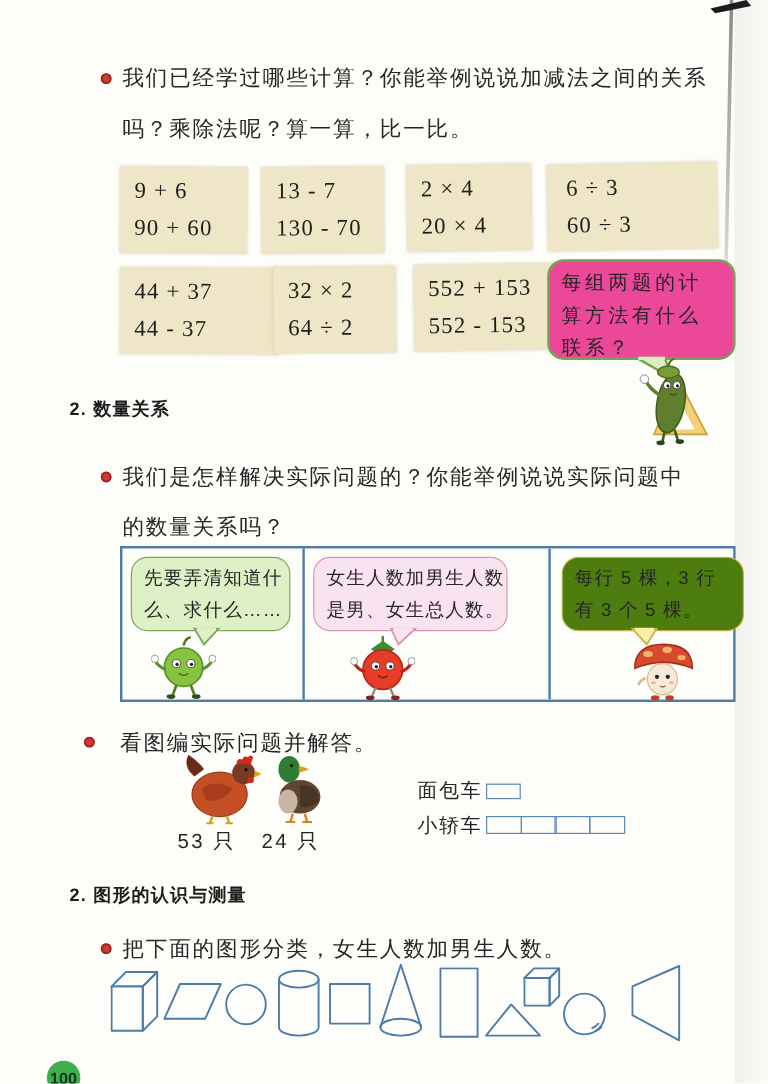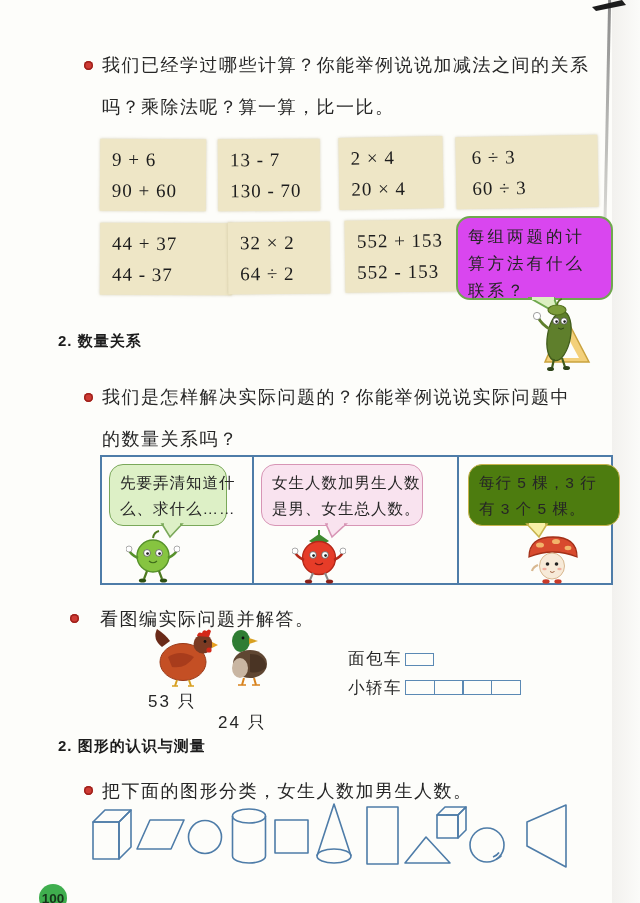--- a/index.html
+++ b/index.html
@@ -16,21 +16,21 @@
   .dot { width:9px; height:9px; border-radius:50%; background:#cf3b34; box-shadow:inset 0 0 0 1.5px #9e221c; }
   .heading { font-size:15px; font-weight:bold; letter-spacing:1px; color:#1c1c1c; }
 
   
   .card { background:#eee6c6; padding:5px 12px; box-shadow:0 0 3px rgba(180,170,130,.55); }
   .card div { font-family:"Liberation Serif", serif; font-size:19px; line-height:31px; color:#1d1d1d; letter-spacing:1px; white-space:nowrap; }
 
   
   .bubble { border-radius:14px; padding:5px 10px; }
   .bubble div { white-space:nowrap; }
-  .bub-green  { background:#d946ef; border:2px solid #6fa84e; }
+  .bub-green  { background:#ec4899; border:2px solid #6fa84e; }
   .bub-green2 { background:#ddf0c6; border:1.6px solid #7aa85a; }
   .bub-pink   { background:#f9e3ef; border:1.6px solid #d795b5; }
   .bub-yellow { background:#4d7c0f; border:1.6px solid #c8b44e; }
   .bubtxt-lg div { font-size:16.5px; letter-spacing:3px; line-height:27px; color:#262626; }
   .bubtxt-sm div { font-size:15.5px; letter-spacing:1px; line-height:26px; color:#262626; }
 
   
   .panel-box { left:100px; top:455px; width:513px; height:130px; border:2px solid #4e7ca8; display:flex; background:#fdfdfa; }
   .panel { position:relative; height:100%; }
   .panel + .panel { border-left:2px solid #4e7ca8; }
@@ -126,21 +126,21 @@
 
 <div class="abs dot" style="left:84px; top:393px;"></div>
 <div class="abs para" style="left:102px; top:376px; width:520px;">
   <div>我们是怎样解决实际问题的？你能举例说说实际问题中</div>
   <div>的数量关系吗？</div>
 </div>
 
 <div class="abs panel-box">
 
   <div class="panel" style="width:150px;">
-    <div class="bubble bub-green2 bubtxt-sm abs" style="left:7px; top:7px; width:118px; height:62px;">
+    <div class="bubble bub-green2 bubtxt-sm abs" style="left:7px; top:7px; width:133px; height:62px;">
       <div>先要弄清知道什</div>
       <div>么、求什么……</div>
     </div>
     <svg class="abs" style="left:58px; top:66px;" width="26" height="16">
       <polygon points="2,1 22,1 10,14" fill="#ddf0c6" stroke="#7aa85a" stroke-width="1.6"></polygon>
       <rect x="4" y="0" width="16" height="2.5" fill="#ddf0c6"></rect>
     </svg>
     <svg class="abs" style="left:24px; top:72px;" width="54" height="56">
       <path d="M27 9 Q28 3 33 2" stroke="#4e7a20" stroke-width="2" fill="none"></path>
       <circle cx="27" cy="27" r="16" fill="#86c440" stroke="#56912a" stroke-width="1.4"></circle>
@@ -233,21 +233,21 @@
   <ellipse cx="15" cy="13" rx="9" ry="11" fill="#2f7d33"></ellipse>
   <polygon points="23,10 32,13 23,16" fill="#d8a020"></polygon>
   <circle cx="17" cy="10" r="1.4" fill="#111"></circle>
   <ellipse cx="24" cy="36" rx="17" ry="14" fill="#5f4632"></ellipse>
   <path d="M24 26 Q40 26 40 40 Q32 46 24 44 Z" fill="#4a3424"></path>
   <ellipse cx="14" cy="40" rx="8" ry="10" fill="#c9b6a2"></ellipse>
   <path d="M18 50 L16 57 M28 50 L30 57" stroke="#d8831e" stroke-width="2" fill="none"></path>
   <path d="M12 57 L20 57 M26 57 L34 57" stroke="#d8831e" stroke-width="1.6" fill="none"></path>
 </svg>
 <div class="abs counts" style="left:148px; top:690px;">53 只</div>
-<div class="abs counts" style="left:218px; top:690px;margin-top:21px;">24 只</div>
+<div class="abs counts" style="left:218px; top:690px;">24 只</div>
 
 <div class="abs bar-label" style="left:348px; top:648px;">面包车</div>
 <div class="abs unit-rect" style="left:405px; top:653px; width:29px; height:13px;"></div>
 <div class="abs bar-label" style="left:348px; top:677px;">小轿车</div>
 <div class="abs car-bar" style="left:405px; top:680px; width:116px; height:15px;">
   <span></span>
     <span></span>
     <span></span>
     <span></span>
 </div>

